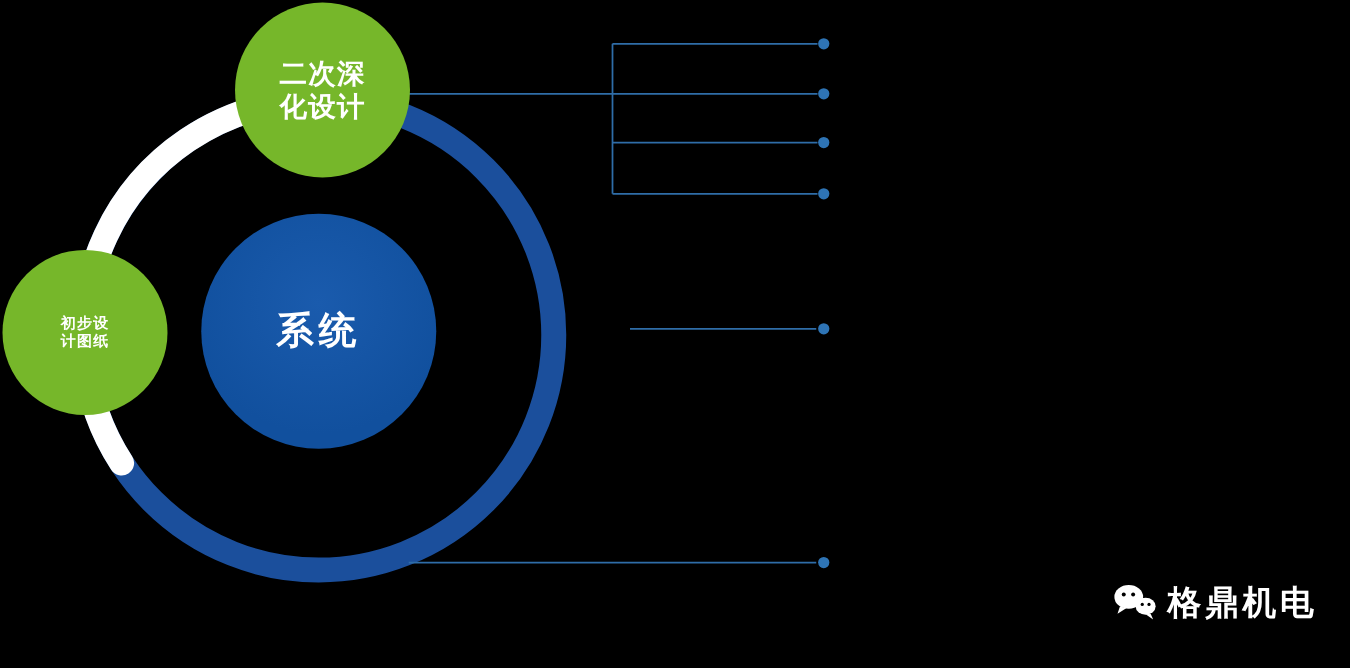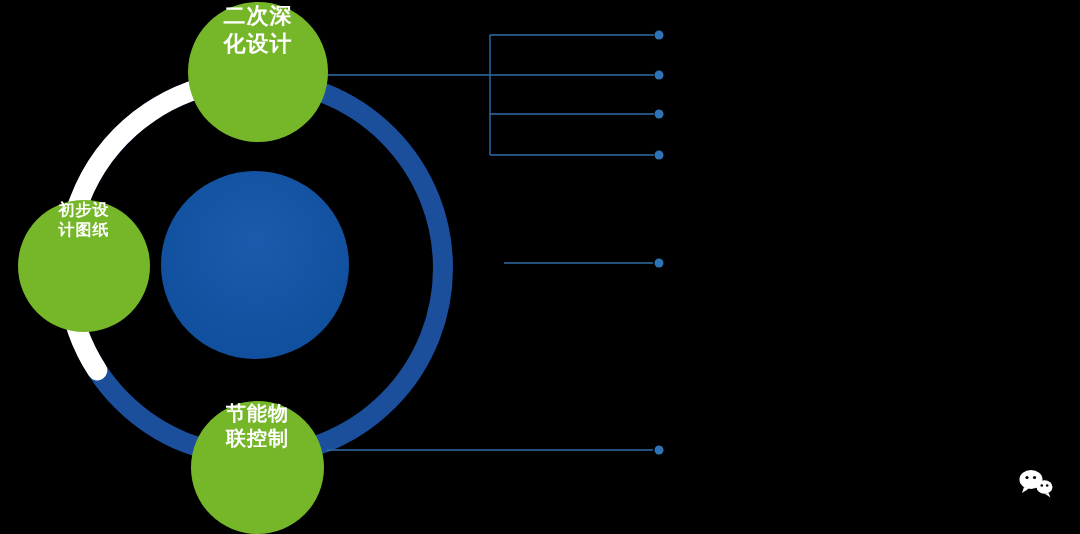--- a/index.html
+++ b/index.html
@@ -26,27 +26,27 @@
   .dot{fill:var(--dot-blue);stroke:none;}
   .node{
     position:absolute;
     border-radius:50%;
     background:var(--green);
     color:#ffffff;
     font-weight:bold;
     display:flex;
     flex-direction:column;
     align-items:center;
-    justify-content:flex-start;
+    justify-content:center;
     text-align:center;
     line-height:1.25;
     letter-spacing:1px;
   }
   .node-top   {left:188px;top:2px;  width:140px;height:140px;font-size:22px;}
-  .node-left  {left:18px;  top:200px;width:132px;height:132px;font-size:16px;}
+  .node-left  {left:2px;  top:200px;width:132px;height:132px;font-size:12px;}
   .node-right {left:372px;top:198px;width:134px;height:134px;font-size:20px;}
   .node-bottom{left:191px;top:401px;width:133px;height:133px;font-size:20px;}
   .node-center{
     left:161px;top:171px;width:188px;height:188px;
     background:radial-gradient(circle at 50% 38%, #1a5bad 0%, var(--center-blue) 70%);
     font-size:30px;
     letter-spacing:4px;
     line-height:1.45;
   }
   .watermark{
@@ -96,34 +96,32 @@
     <span>二次深</span>
     <span>化设计</span>
   </div>
 
   <div class="node node-left">
     <span>初步设</span>
     <span>计图纸</span>
   </div>
 
 
-  <div class="node node-bottom">
-    <span>节能物</span>
-    <span>联控制</span>
-  </div>
 
   <div class="node node-center">
+    <span>系统</span>
   </div>
 
 </div>
 
 <div class="watermark">
   <svg width="36" height="32" viewBox="0 0 36 32">
     <ellipse cx="13" cy="11.5" rx="11.5" ry="9.5" fill="#ffffff"></ellipse>
     <polygon points="6,19 4,25 11,20.5" fill="#ffffff"></polygon>
     <circle cx="9" cy="9.5" r="1.6" fill="#000000"></circle>
     <circle cx="16.5" cy="9.5" r="1.6" fill="#000000"></circle>
     <ellipse cx="26.5" cy="19" rx="8" ry="6.8" fill="#ffffff"></ellipse>
     <polygon points="30.5,25 32.5,29.5 26.5,25.4" fill="#ffffff"></polygon>
     <circle cx="23.8" cy="17.5" r="1.3" fill="#000000"></circle>
     <circle cx="29.2" cy="17.5" r="1.3" fill="#000000"></circle>
   </svg>
+  <span class="brand-text">格鼎机电</span>
 </div>
 
 </body></html>

